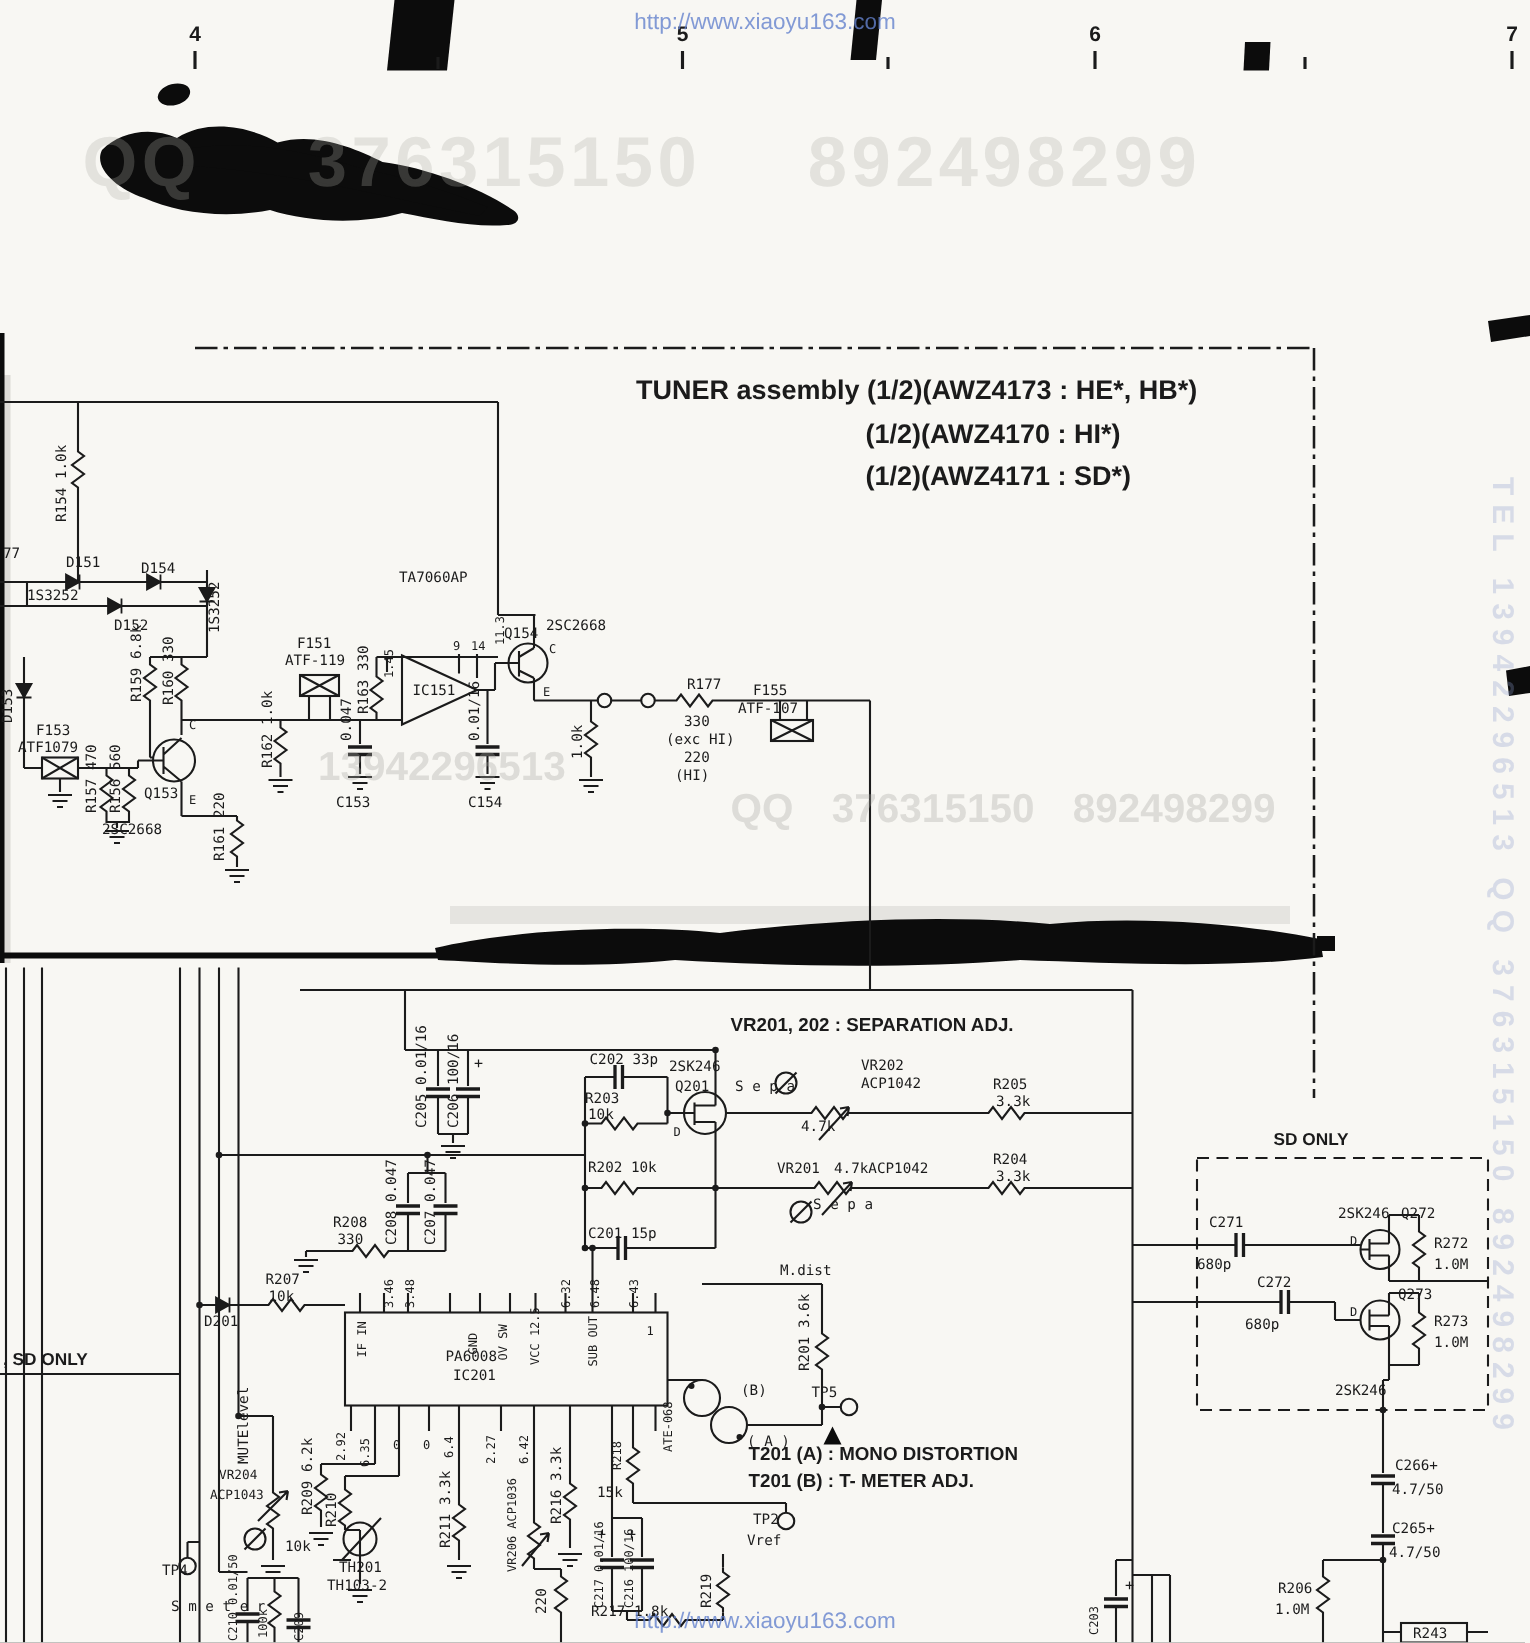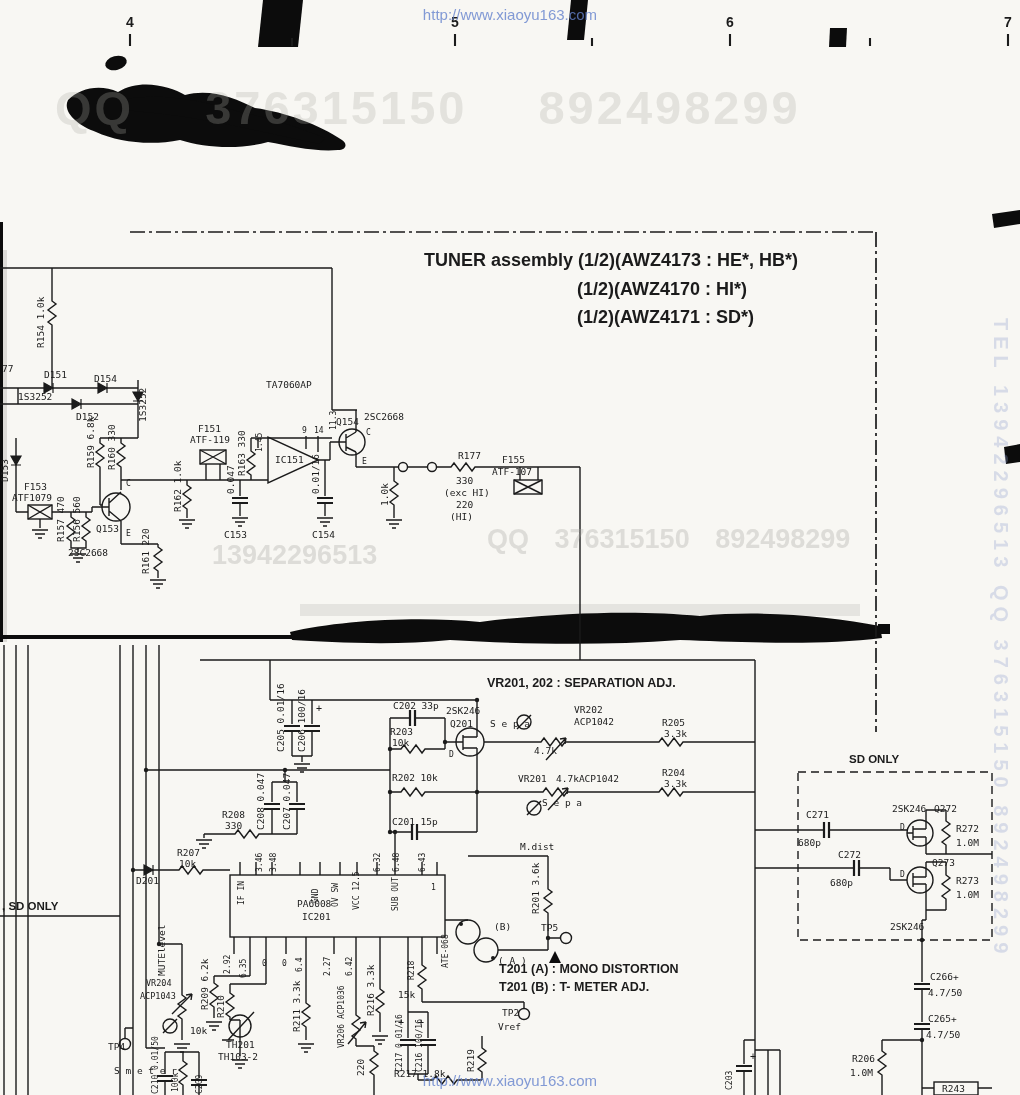--- a/index.html
+++ b/index.html
@@ -15,21 +15,21 @@
   .w2{stroke:#1b1b1b;stroke-width:2.1;fill:none;}
   .sym{stroke:#1b1b1b;stroke-width:1.4;fill:none;}
   .bar{stroke:#1b1b1b;stroke-width:2.2;fill:none;}
   .blk{fill:#0c0c0c;stroke:none;}
   .dsh{stroke:#1b1b1b;stroke-width:1.7;fill:none;stroke-dasharray:15 4 3 4;}
   .dsh2{stroke:#1b1b1b;stroke-width:1.4;fill:none;stroke-dasharray:8 5;}
   .dot{fill:#1b1b1b;stroke:none;}
   .wm{position:absolute;pointer-events:none;white-space:nowrap;}
   .wm-url-top{top:6px;left:50%;transform:translateX(-50%);font:15px "Liberation Sans",sans-serif;color:rgba(100,130,205,.8);}
   .wm-qq-banner{top:80px;left:55px;font:bold 47px "Liberation Sans",sans-serif;letter-spacing:3px;word-spacing:55px;color:rgba(172,171,165,.28);}
-  .wm-phone-mid{top:540px;left:212px;font:bold 27px "Liberation Sans",sans-serif;color:rgba(168,167,161,.33);}
+  .wm-phone-mid{top:496px;left:212px;font:bold 27px "Liberation Sans",sans-serif;color:rgba(168,167,161,.33);}
   .wm-qq-mid{top:524px;left:487px;font:bold 27px "Liberation Sans",sans-serif;word-spacing:18px;color:rgba(168,167,161,.33);}
   .wm-side{top:318px;left:1012px;font:bold 20px "Liberation Sans",sans-serif;letter-spacing:6px;color:rgba(140,155,205,.30);transform:rotate(90deg);transform-origin:left top;}
   .wm-site{top:946px;left:72px;font:bold 64px "Liberation Sans",sans-serif;color:rgba(128,128,124,.30);}
   .wm-url-bottom{top:1072px;left:50%;transform:translateX(-50%);font:15px "Liberation Sans",sans-serif;color:rgba(100,130,205,.8);}
 </style>
 </head>
 <body>
 
 <div class="page">
 

